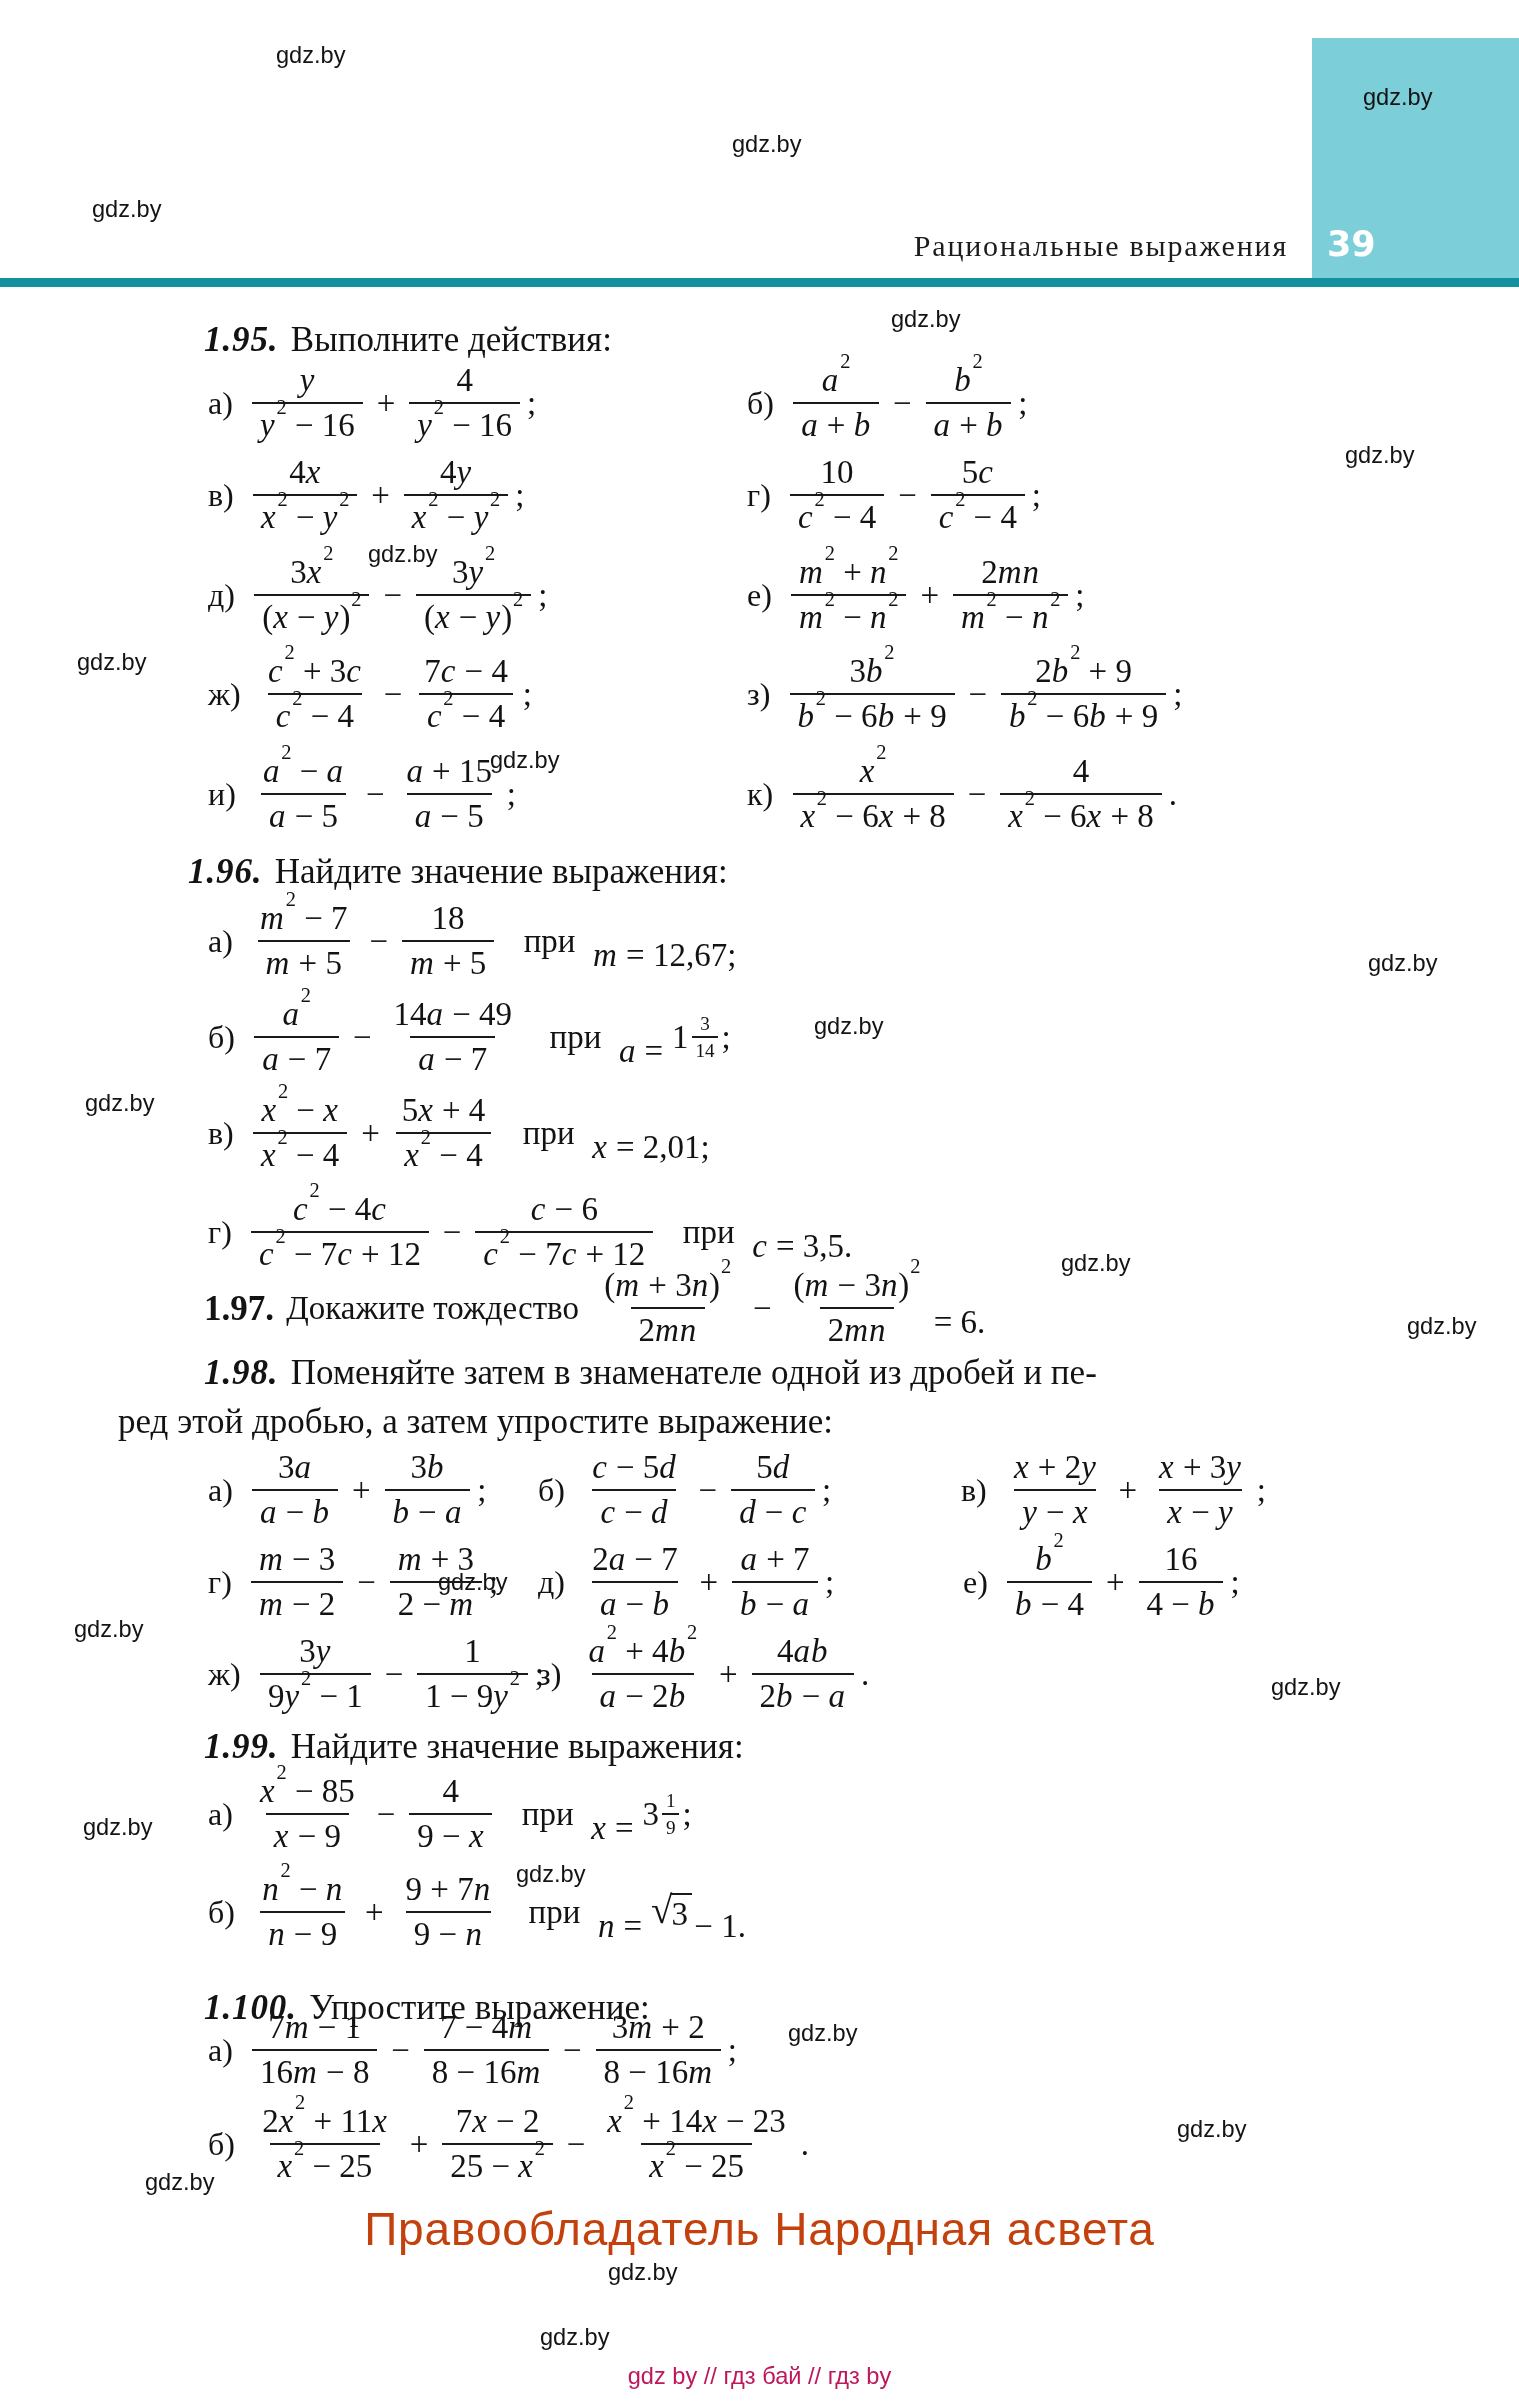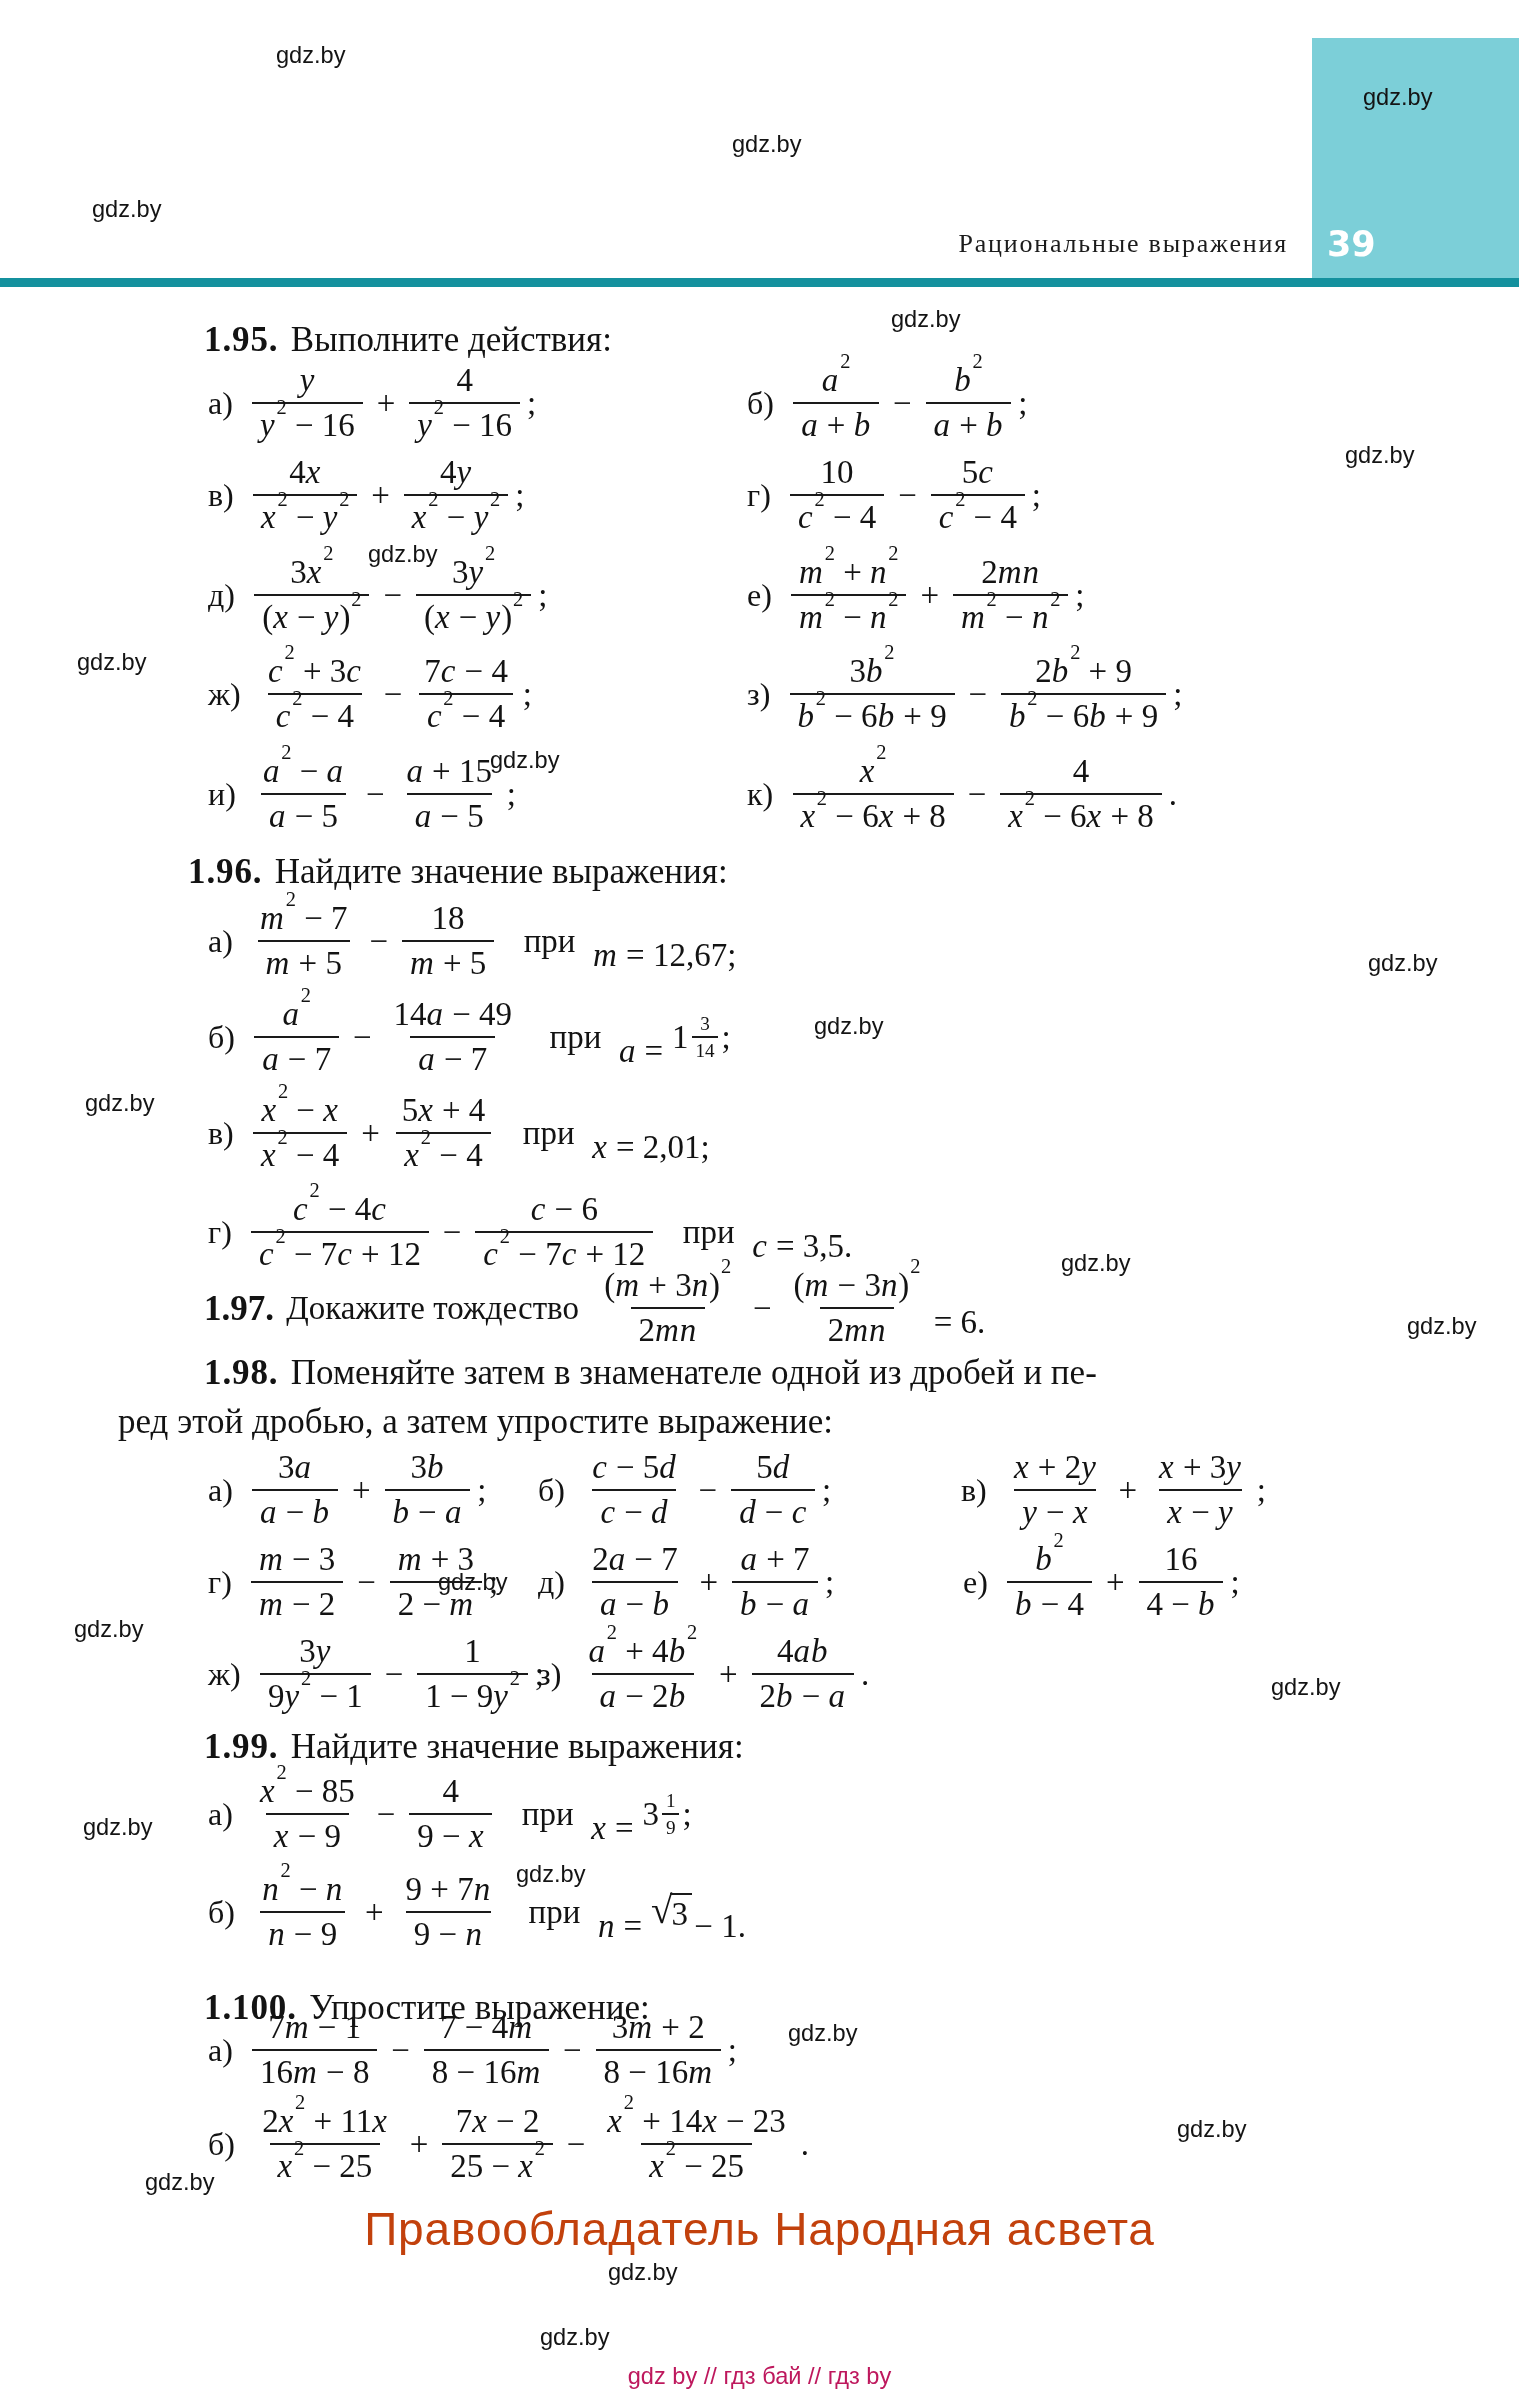--- a/index.html
+++ b/index.html
@@ -3,27 +3,27 @@
 <meta charset="utf-8">
 <style>
   html,body{margin:0;padding:0;background:#888;}
   .page{position:relative;width:1519px;height:2401px;background:#ffffff;overflow:hidden;
         font-family:"Liberation Serif","DejaVu Serif",serif;color:#161616;}
   
   .banner{position:absolute;left:0;right:0;top:5.3px;text-align:center;
           font:20px "Liberation Sans","DejaVu Sans",sans-serif;color:#00cf00;}
   .tealbox{position:absolute;left:1312px;top:38px;width:207px;height:241px;background:#7ccfd8;}
   .tealline{position:absolute;left:0;top:278px;width:1519px;height:8.8px;background:#14919e;}
-  .htitle{position:absolute;right:231px;top:229px;font-size:26px;letter-spacing:1.8px;color:#1c1c1c;white-space:nowrap;}
+  .htitle{position:absolute;right:231px;top:229px;font-size:30px;letter-spacing:1.8px;color:#1c1c1c;white-space:nowrap;}
   .pagenum{position:absolute;left:1327px;top:224px;font:bold 35px "DejaVu Sans","Liberation Sans",sans-serif;color:#ffffff;text-align:center;}
   
   .wm{position:absolute;font:23.6px "Liberation Sans","DejaVu Sans",sans-serif;color:#141414;white-space:nowrap;}
   
   .head{position:absolute;font-size:35px;white-space:nowrap;color:#131313;}
-  .head b{margin-right:12.3px;letter-spacing:0.9px;}
+  .head b{margin-right:12.3px;letter-spacing:0.9px;font-style:italic;}
   
   .row{position:absolute;display:flex;align-items:center;font-size:33px;color:#131313;
        transform:translateY(-50%);white-space:nowrap;line-height:1;}
   .lbl{margin-right:15.8px;font-size:32px;}
   .fr{display:inline-flex;flex-direction:column;align-items:center;margin:0 3.5px;}
   .fr .n,.fr .d{display:flex;justify-content:center;padding:0 7.9px;height:42px;}
   .fr .n{align-items:flex-end;}
   .fr .n>span{padding-bottom:5.3px;}
   .fr .d{border-top:2.6px solid #1a1a1a;align-items:flex-start;}
   .fr .d>span{padding-top:5.3px;}

